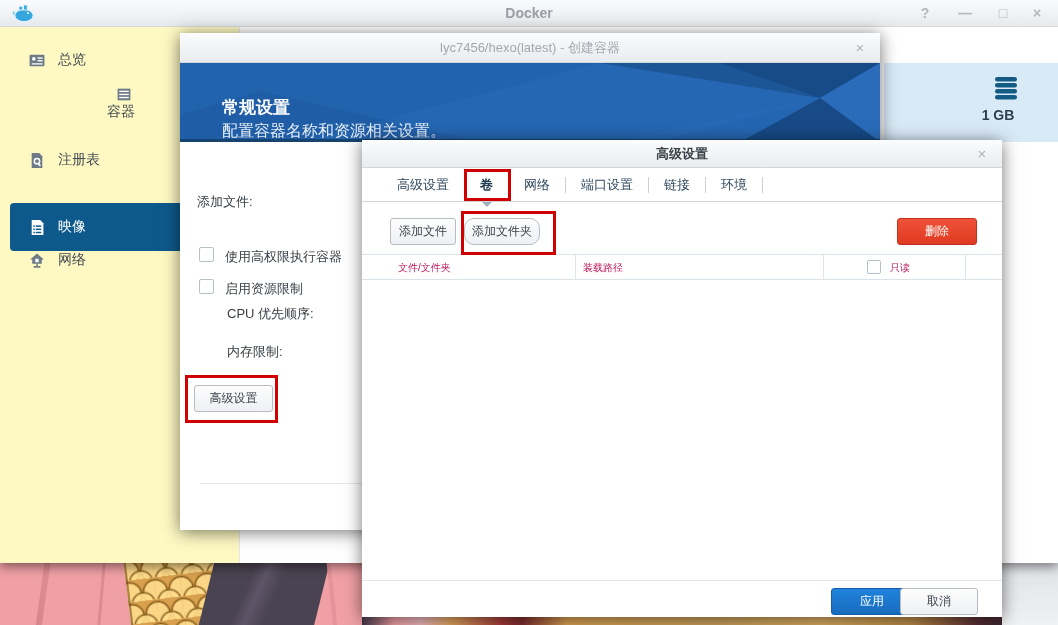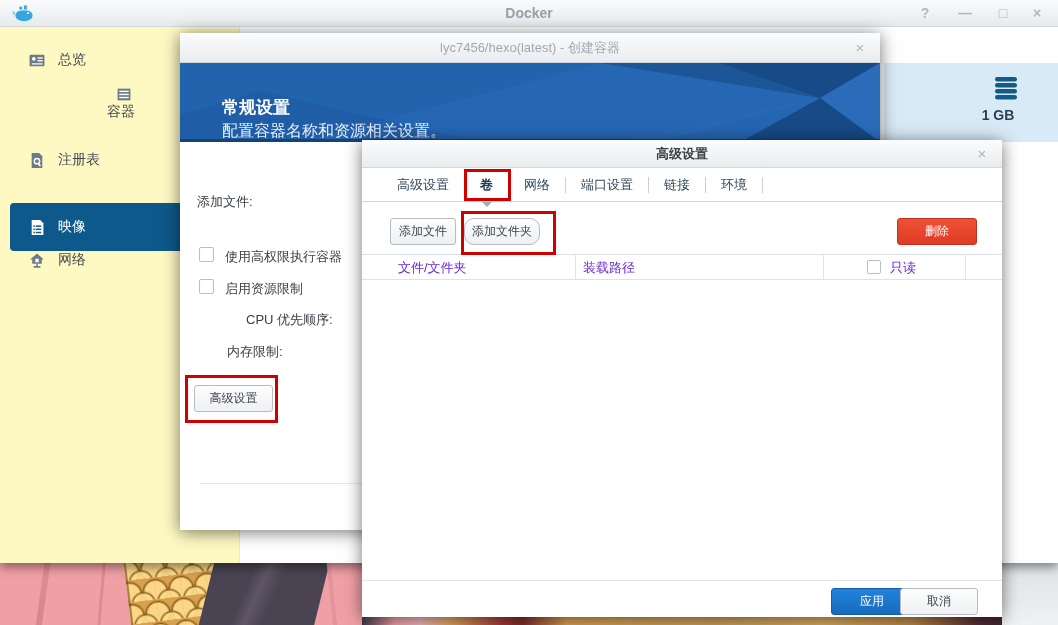--- a/index.html
+++ b/index.html
@@ -90,21 +90,21 @@
   .tab.active::after { content:""; position:absolute; left:50%; margin-left:-5px; bottom:-6px;
     border-left:5px solid transparent; border-right:5px solid transparent; border-top:5px solid #9fb0bd; }
   .tabsep { width:1px; height:16px; background:#c9cfd5; align-self:center; }
   #adv-toolbar { left:0; top:62px; width:640px; height:52px; }
   #btn-add-file { left:28px; top:16px; width:66px; height:27px; line-height:25px; }
   #btn-add-folder { left:102px; top:16px; width:76px; height:27px; line-height:25px;border-radius:10px; }
   #btn-delete { left:535px; top:16px; width:80px; height:27px; line-height:25px;
     background:linear-gradient(#ee5238,#e03a22); border:1px solid #c23220; color:#fff; }
   #adv-table-header { left:0; top:114px; width:640px; height:26px;
     border-top:1px solid #dae3ea; border-bottom:1px solid #dae3ea; }
-  .th { top:0; height:26px; line-height:26px; font-size:13px; color:#6d28d9; }
+  .th { top:0; height:26px; line-height:26px; font-size:10px; color:#be185d; }
   .colsep { top:0; width:1px; height:26px; background:#dde5ec; }
   #adv-table-body { left:0; top:140px; width:640px; height:300px; background:#fff; }
   #adv-footer { left:0; top:440px; width:640px; height:37px; border-top:1px solid #e3e6e9; }
   #btn-apply { left:445px; top:7px; width:82px; height:27px; line-height:25px;
     background:linear-gradient(#2083dc,#176bbd); border:1px solid #1460a8; color:#fff;margin-left:24px; }
   #btn-cancel { left:538px; top:7px; width:78px; height:27px; line-height:25px; }
 
   
   .annotation { border:3px solid #d10000; z-index:10; }
   #anno-advanced { left:185px; top:375px; width:93px; height:48px; }
@@ -240,21 +240,21 @@
   </div>
 
   <div class="abs form-label" style="left:17px; top:160px;">添加文件:</div>
 
   <div class="abs cb" style="left:19px; top:214px;"></div>
   <div class="abs form-label" style="left:45px; top:215px;">使用高权限执行容器</div>
 
   <div class="abs cb" style="left:19px; top:246px;"></div>
   <div class="abs form-label" style="left:45px; top:247px;">启用资源限制</div>
 
-  <div class="abs form-label" style="left:47px; top:278px;margin-left:19px;">CPU 优先顺序:</div>
+  <div class="abs form-label" style="left:47px; top:272px;">CPU 优先顺序:</div>
   <div class="abs form-label" style="left:47px; top:310px;">内存限制:</div>
 
   <div class="abs btn" style="left:14px; top:352px; width:79px; height:27px; line-height:25px;">高级设置</div>
 
   <div id="cc-separator" class="abs"></div>
 </div>
 
 <div id="adv-dialog" class="abs dialog">
   <div class="abs dlg-titlebar">
     <div class="dlg-title">高级设置</div>

